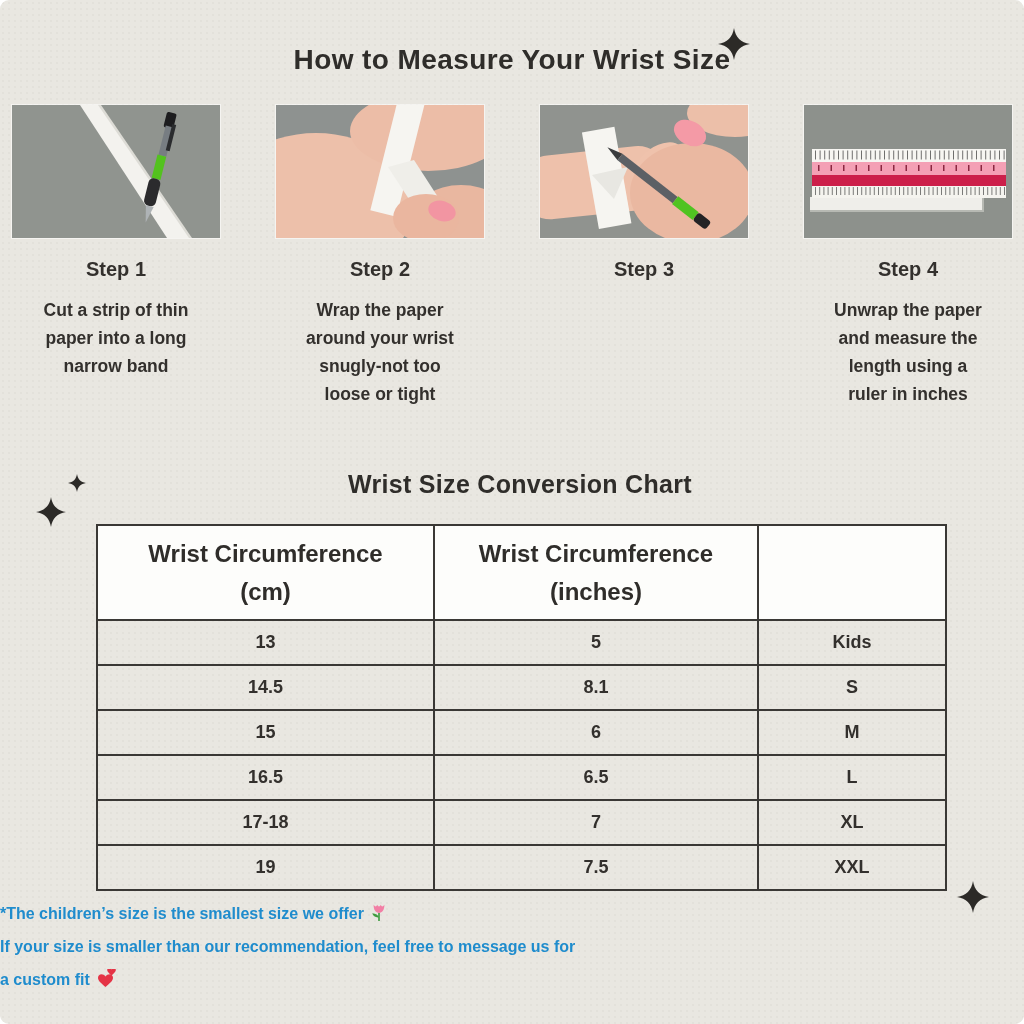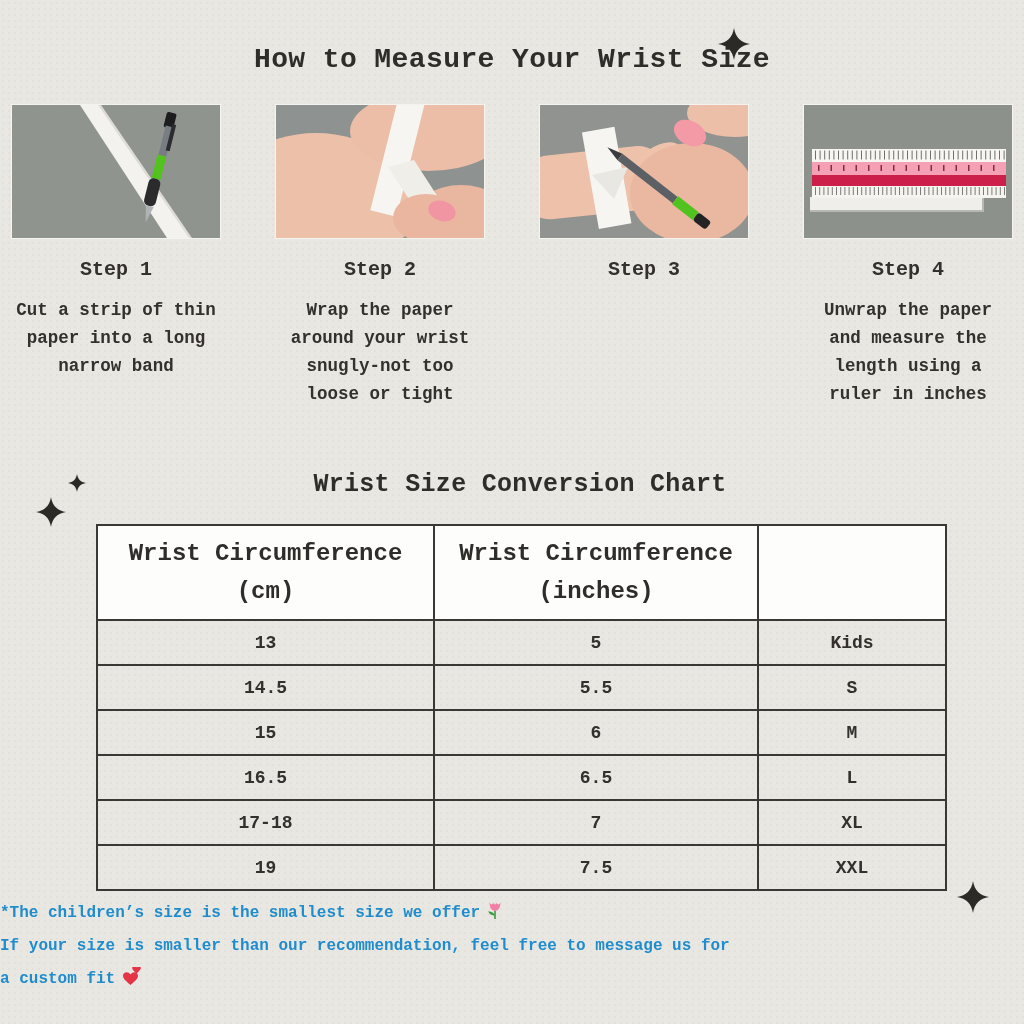--- a/index.html
+++ b/index.html
@@ -1,20 +1,20 @@
 <!DOCTYPE html>
 <html><head>
 <meta charset="utf-8">
 <style>
   html,body { margin:0; padding:0; background:#ffffff; }
   .canvas {
     position:relative; width:1024px; height:1024px;
     background:#e9e7e1;
-    font-family:Liberation Mono, monospace;
-    color:#33302d; overflow:hidden;
+    font-family:Liberation Sans, sans-serif;
+    color:#33302d; overflow:hidden;border-radius:9px;
   }
   .canvas::before{
     content:""; position:absolute; inset:0; pointer-events:none;
     background-image:radial-gradient(rgba(60,55,45,0.035) 1px, transparent 1px);
     background-size:6px 6px;
   }
   .main-title{
     position:absolute; top:44px; left:0; width:100%;
     text-align:center; font-size:28px; font-weight:bold;
     letter-spacing:0.4px; margin:0; color:#2f2d2a;
@@ -208,21 +208,21 @@
       </tr>
     </thead>
     <tbody>
       <tr>
         <td>13</td>
         <td>5</td>
         <td>Kids</td>
       </tr>
       <tr>
         <td>14.5</td>
-        <td>5.5</td>
+        <td>8.1</td>
         <td>S</td>
       </tr>
       <tr>
         <td>15</td>
         <td>6</td>
         <td>M</td>
       </tr>
       <tr>
         <td>16.5</td>
         <td>6.5</td>

